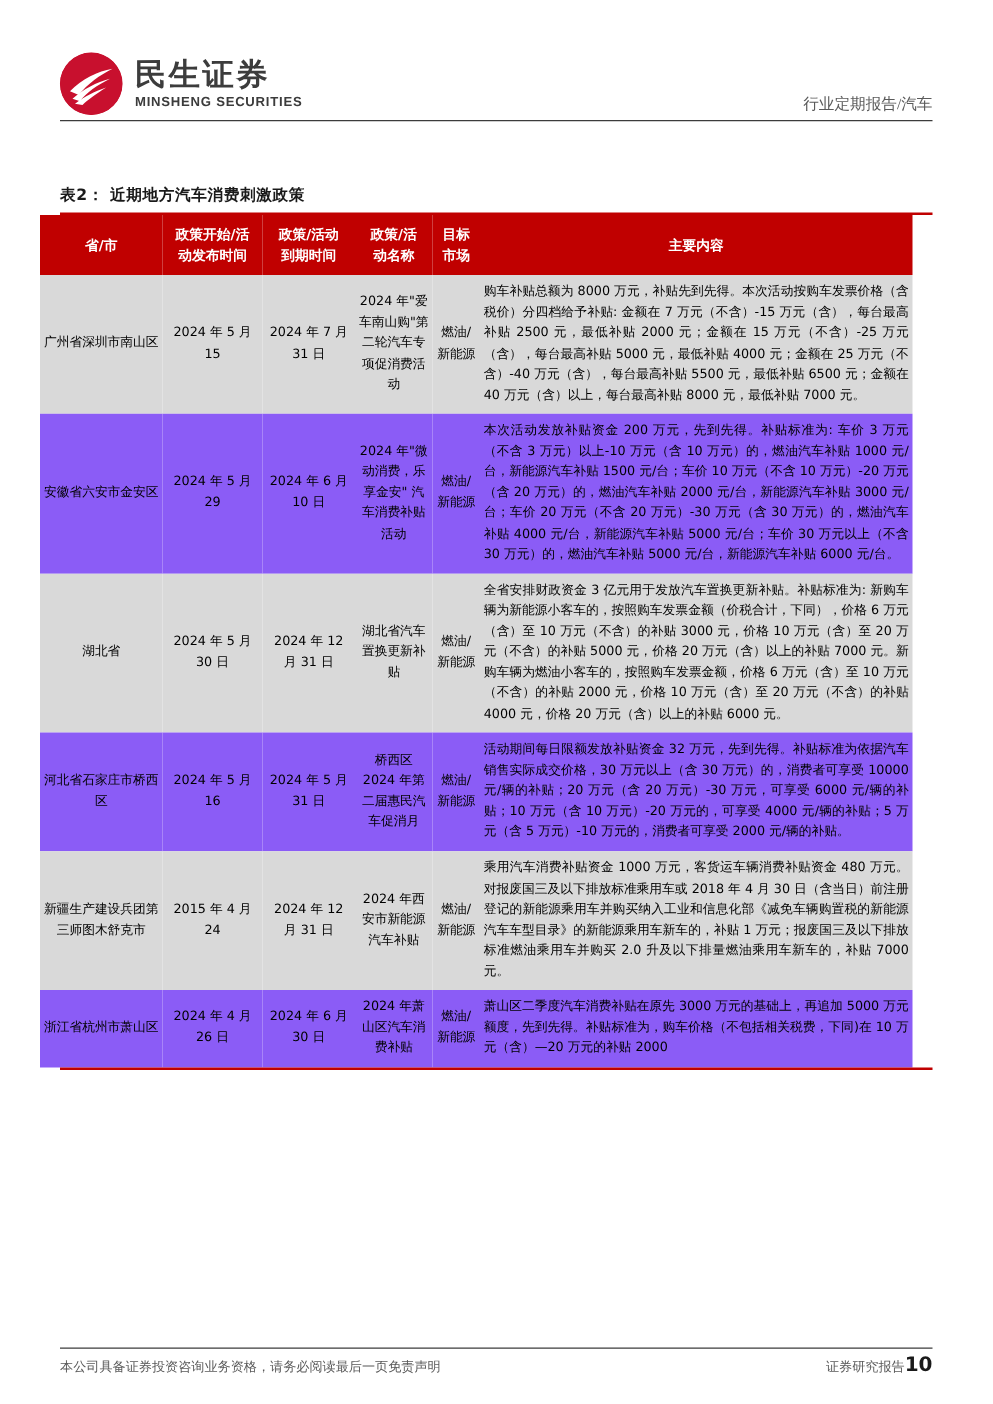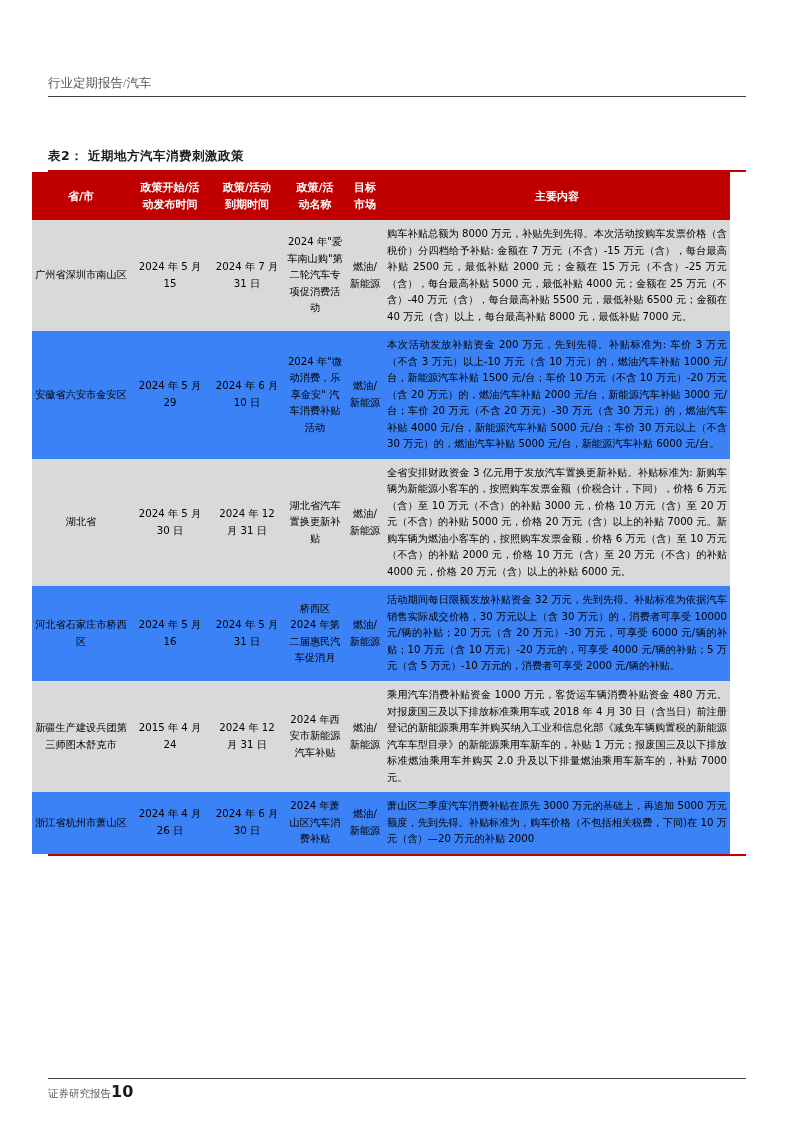--- a/index.html
+++ b/index.html
@@ -112,21 +112,21 @@
     border: none;
   }
   .policy-table td {
     font-size: 10.2px;
     vertical-align: middle;
     line-height: 1.62;
     border: none;
     padding: 6px 3px;
   }
   .policy-table tbody tr.band-a td { background: #d9d9d9; }
-  .policy-table tbody tr.band-b td { background: #3b82f6; }
+  .policy-table tbody tr.band-b td { background: #8b5cf6; }
   .cell-center { text-align: center; }
   .cell-body {
     text-align: justify;
     text-justify: inter-ideograph;
     padding-left: 7px;
     padding-right: 7px;
     font-size: 10.4px;
     line-height: 1.72;
     margin-top: 24px;
   }
@@ -188,20 +188,34 @@
   .footer-page {
     font-size: 16px;
     font-weight: bold;
     color: #1a1a1a;
   }
 </style>
 </head>
 <body>
 
 <div class="page-header">
+  <div class="brand">
+    <div class="brand-mark">
+      <svg width="50" height="50" viewBox="0 0 50 50" aria-hidden="true">
+        <circle cx="25" cy="25" r="25" fill="#c8102e"></circle>
+        <path d="M8 31 C18 21 30 15 42 13 C32 18 22 25 15 34 Z" fill="#ffffff"></path>
+        <path d="M10 37 C19 29 29 24 40 21 C30 26 21 32 16 39 Z" fill="#ffffff"></path>
+        <path d="M12 41 C20 35 28 31 37 28 C29 33 22 38 18 42 Z" fill="#ffffff"></path>
+      </svg>
+    </div>
+    <div class="brand-text">
+      <span class="brand-cn">民生证券</span>
+      <span class="brand-en">MINSHENG SECURITIES</span>
+    </div>
+  </div>
   <div class="header-right">行业定期报告/汽车</div>
 </div>
 <div class="header-rule"></div>
 
 <div class="table-caption">表2： 近期地方汽车消费刺激政策</div>
 
 <div class="tbl-top-rule"></div>
 <table class="policy-table">
   <colgroup>
     <col class="c-region">
@@ -285,17 +299,18 @@
       <td class="cell-center">2024 年萧山区汽车消费补贴</td>
       <td class="cell-center">燃油/新能源</td>
       <td class="cell-body">萧山区二季度汽车消费补贴在原先 3000 万元的基础上，再追加 5000 万元额度，先到先得。补贴标准为，购车价格（不包括相关税费，下同)在 10 万元（含）—20 万元的补贴 2000</td>
     </tr>
   </tbody>
 </table>
 <div class="tbl-bottom-rule" id="bottom-rule" style="top: 854px;"></div>
 
 <div class="footer-rule"></div>
 <div class="page-footer">
+  <div class="footer-left">本公司具备证券投资咨询业务资格，请务必阅读最后一页免责声明</div>
   <div class="footer-right">
     <span class="footer-label">证券研究报告</span>
     <span class="footer-page">10</span>
   </div>
 </div>
 
 </body></html>

